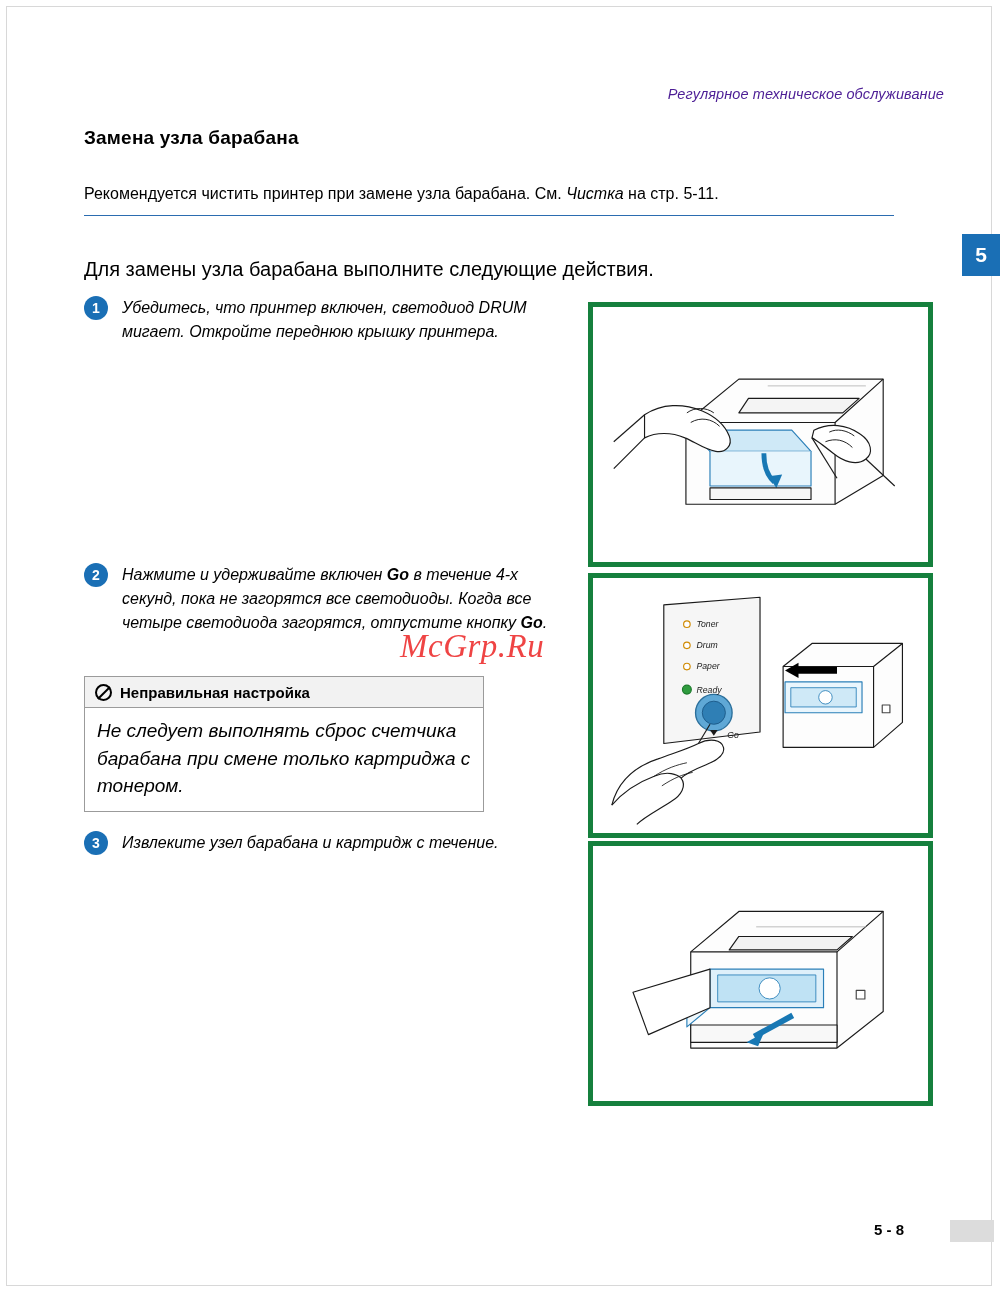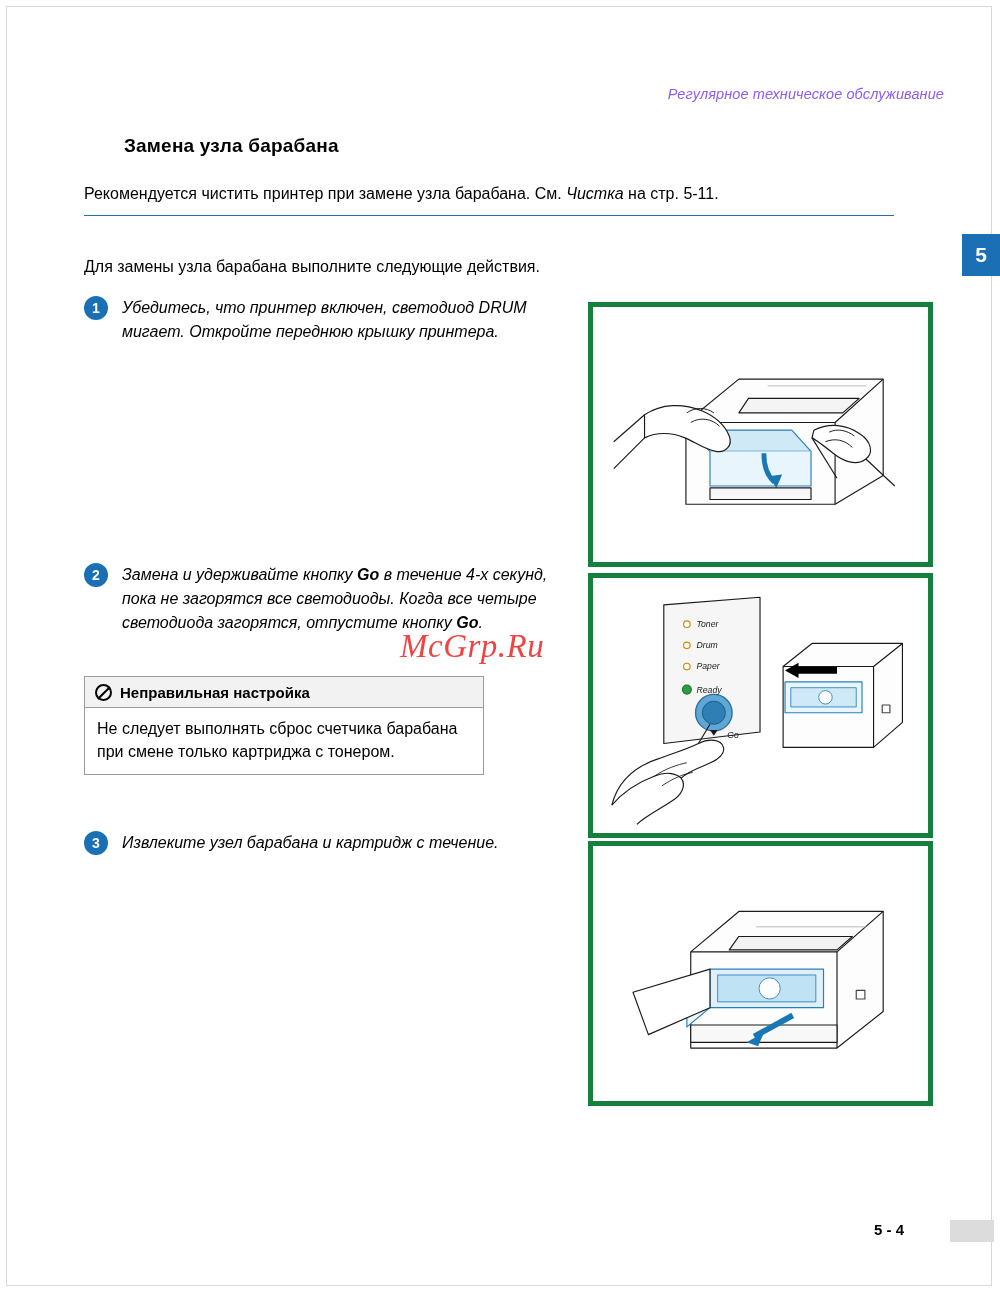--- a/index.html
+++ b/index.html
@@ -30,45 +30,44 @@
     height: 1280px;
     border: 1px solid #d8d8d8;
     box-sizing: border-box;
   }
   .header-title {
     position: absolute;
     right: 56px;
     top: 86px;
     font-size: 14.5px;
     font-style: italic;
-    color: #8b5cf6;
+    color: #4c1d95;
     letter-spacing: 0.1px;
   }
   .chapter-tab {
     position: absolute;
     right: 0;
     top: 234px;
     width: 38px;
     height: 42px;
     background: #1a6fb5;
     color: #fff;
     font-size: 21px;
     font-weight: bold;
     display: flex;
     align-items: center;
     justify-content: center;
   }
   .section-title {
     position: absolute;
     left: 84px;
-    top: 135px;
+    top: 127px;
     font-size: 19px;
     font-weight: bold;
     letter-spacing: 0.2px;
-    margin-left: 40px;
   }
   
   .note-block {
     position: absolute;
     left: 84px;
     top: 182px;
     width: 810px;
   }
   .note-head {
     display: flex;
@@ -101,21 +100,21 @@
   .note-underline {
     margin-top: 10px;
     height: 1px;
     background: #2b6cb0;
     width: 100%;
   }
   .intro-line {
     position: absolute;
     left: 84px;
     top: 258px;
-    font-size: 16px;
+    font-size: 20px;
   }
   
   .step {
     position: absolute;
     width: 470px;
   }
   .step-num {
     position: absolute;
     left: 0;
     top: 0;
@@ -169,22 +168,23 @@
     content: "";
     position: absolute;
     left: 50%; top: 50%;
     width: 17px; height: 2.2px;
     background: #000;
     transform: translate(-50%, -50%) rotate(-45deg);
   }
   .warn-title { font-size: 15px; font-weight: bold; }
   .warn-body {
     padding: 9px 12px 11px 12px;
-    font-size: 16px;
+    font-size: 19px;
     line-height: 1.45;
+    font-style: italic;
   }
 
   
   .figure {
     position: absolute;
     border: 5px solid #15803d;
     background: #fff;
     box-sizing: border-box;
   }
   #fig1 { left: 588px; top: 302px; width: 345px; height: 265px; }
@@ -243,21 +243,21 @@
   <div class="intro-line">Для замены узла барабана выполните следующие действия.</div>
 
   <div class="step" id="step1">
     <div class="step-num">1</div>
     <div class="step-text">Убедитесь, что принтер включен, светодиод DRUM мигает. Откройте переднюю крышку принтера.</div>
   </div>
 
   <div class="step" id="step2">
     <div class="step-num">2</div>
     <div class="step-text">
-      <span>Замена и удерживайте кнопку </span><b>Go</b><span> в течение 4-х секунд, пока не загорятся все светодиоды. Когда все четыре светодиода загорятся, отпустите кнопку </span><b>Go</b><span>.</span>
+      <span>Нажмите и удерживайте включен </span><b>Go</b><span> в течение 4-х секунд, пока не загорятся все светодиоды. Когда все четыре светодиода загорятся, отпустите кнопку </span><b>Go</b><span>.</span>
     </div>
   </div>
 
   <div class="warn-box">
     <div class="warn-head">
       <span class="warn-icon"></span>
       <span class="warn-title">Неправильная настройка</span>
     </div>
     <div class="warn-body">Не следует выполнять сброс счетчика барабана при смене только картриджа с тонером.</div>
   </div>
@@ -369,15 +369,15 @@
         <rect x="272" y="150" width="9" height="9" fill="#fff" stroke="#444"></rect>
 
         <path d="M206 176 L166 198" stroke="#1878b4" stroke-width="6"></path>
         <path d="M158 204 L176 194 L170 208 Z" fill="#1878b4" stroke="none"></path>
       </g>
     </svg>
   </div>
 
   <div class="watermark">McGrp.Ru</div>
 
-  <div class="footer-page">5 - 4</div>
+  <div class="footer-page">5 - 8</div>
   <div class="footer-bar"></div>
 </div>
 
 </body></html>

